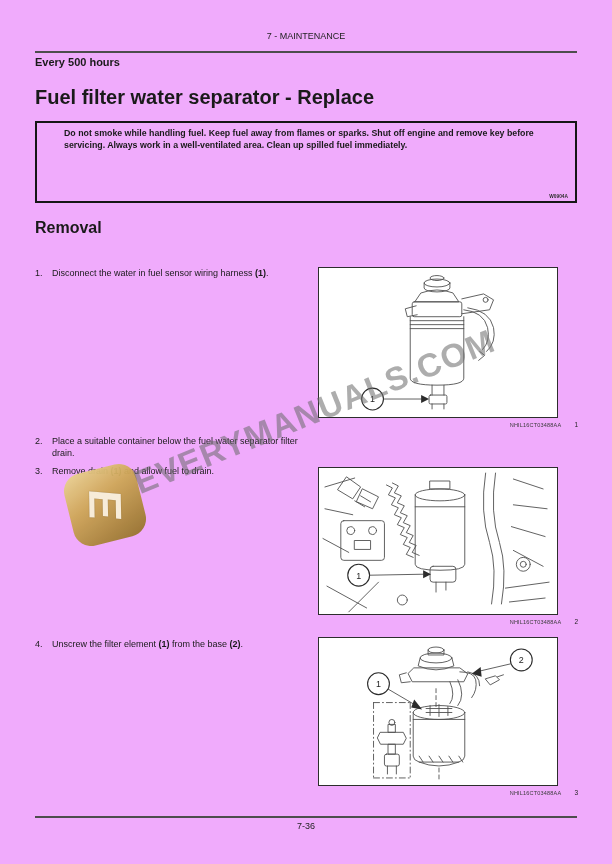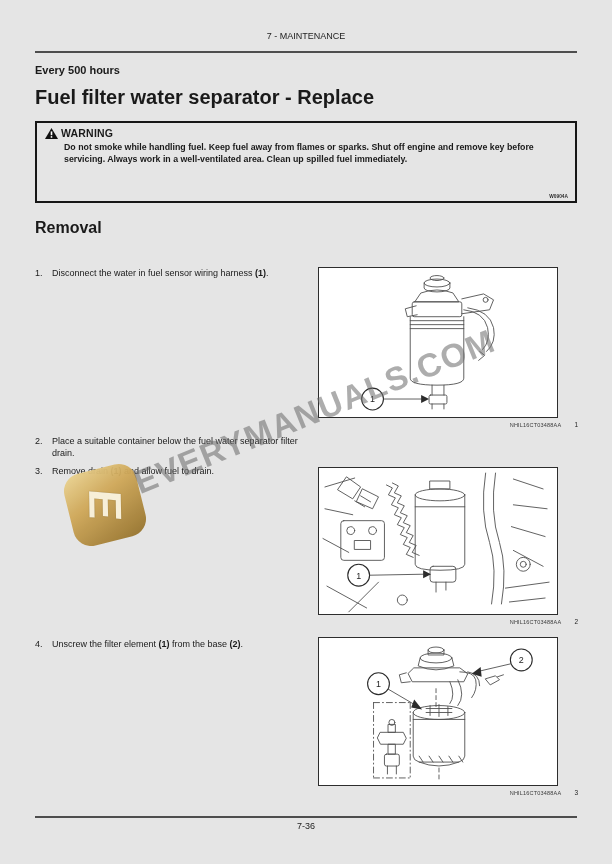--- a/index.html
+++ b/index.html
@@ -1,27 +1,27 @@
 <!DOCTYPE html>
 <html><head>
 <meta charset="utf-8">
 <style>
   html,body{margin:0;padding:0;background:#ffffff;}
   .page{
-    position:relative;width:612px;height:864px;background:#e5e5e5;overflow:hidden;
+    position:relative;width:612px;height:864px;background:#f0abfc;overflow:hidden;
     font-family:"Liberation Sans", sans-serif;color:#1a1a1a;
   }
   
   .header-title{position:absolute;top:31px;left:0;width:100%;text-align:center;font-size:9px;color:#222;}
   .rule{position:absolute;left:35px;width:542px;height:2px;background:#4d4d4d;}
   .rule-top{top:51px;}
   .rule-bottom{top:816px;}
   .page-number{position:absolute;top:821px;left:0;width:100%;text-align:center;font-size:9px;color:#222;}
   
-  .interval-heading{position:absolute;top:64px;left:35px;font-size:11px;font-weight:bold;}
+  .interval-heading{position:absolute;top:56px;left:35px;font-size:11px;font-weight:bold;}
   .doc-title{position:absolute;top:86px;left:35px;font-size:20px;font-weight:bold;}
   
   .warning-box{position:absolute;top:121px;left:35px;width:542px;height:82px;border:2px solid #161616;box-sizing:border-box;padding:4px 8px 3px 8px;}
   .warning-head{display:flex;align-items:center;gap:3px;margin-bottom:2px;}
   .warning-label{font-size:10.5px;font-weight:bold;letter-spacing:.2px;}
   .warning-text{margin-left:19px;font-size:8.8px;font-weight:bold;line-height:12.3px;padding-right:2px;}
   .warning-ref{position:absolute;right:7px;bottom:2px;font-size:4.8px;font-weight:bold;color:#2e2e2e;}
   
   .removal-heading{position:absolute;top:219px;left:35px;font-size:16px;font-weight:bold;}
   .note{position:absolute;top:238px;left:35px;width:542px;font-size:9px;font-style:italic;line-height:11px;}
@@ -71,28 +71,20 @@
 
 <div class="page">
 
   <div class="header-title">7 - MAINTENANCE</div>
   <div class="rule rule-top"></div>
 
   <div class="interval-heading">Every 500 hours</div>
   <div class="doc-title">Fuel filter water separator - Replace</div>
 
   <div class="warning-box">
-    <div class="warning-head">
-      <svg width="13" height="11" viewBox="0 0 13 11">
-        <path d="M6.5 0 L13 11 H0 Z" fill="#111"></path>
-        <rect x="5.7" y="3.4" width="1.6" height="3.8" fill="#fff"></rect>
-        <circle cx="6.5" cy="8.9" r="0.9" fill="#fff"></circle>
-      </svg>
-      <span class="warning-label">WARNING</span>
-    </div>
     <div class="warning-text">Do not smoke while handling fuel. Keep fuel away from flames or sparks. Shut off engine and remove key before servicing. Always work in a well-ventilated area. Clean up spilled fuel immediately.</div>
     <div class="warning-ref">W0904A</div>
   </div>
 
   <div class="removal-heading">Removal</div>
 
 
   <div class="step step-1">
     <span class="num">1.</span>
     <span class="txt"><span>Disconnect the water in fuel sensor wiring harness </span><b>(1)</b><span>.</span></span>

